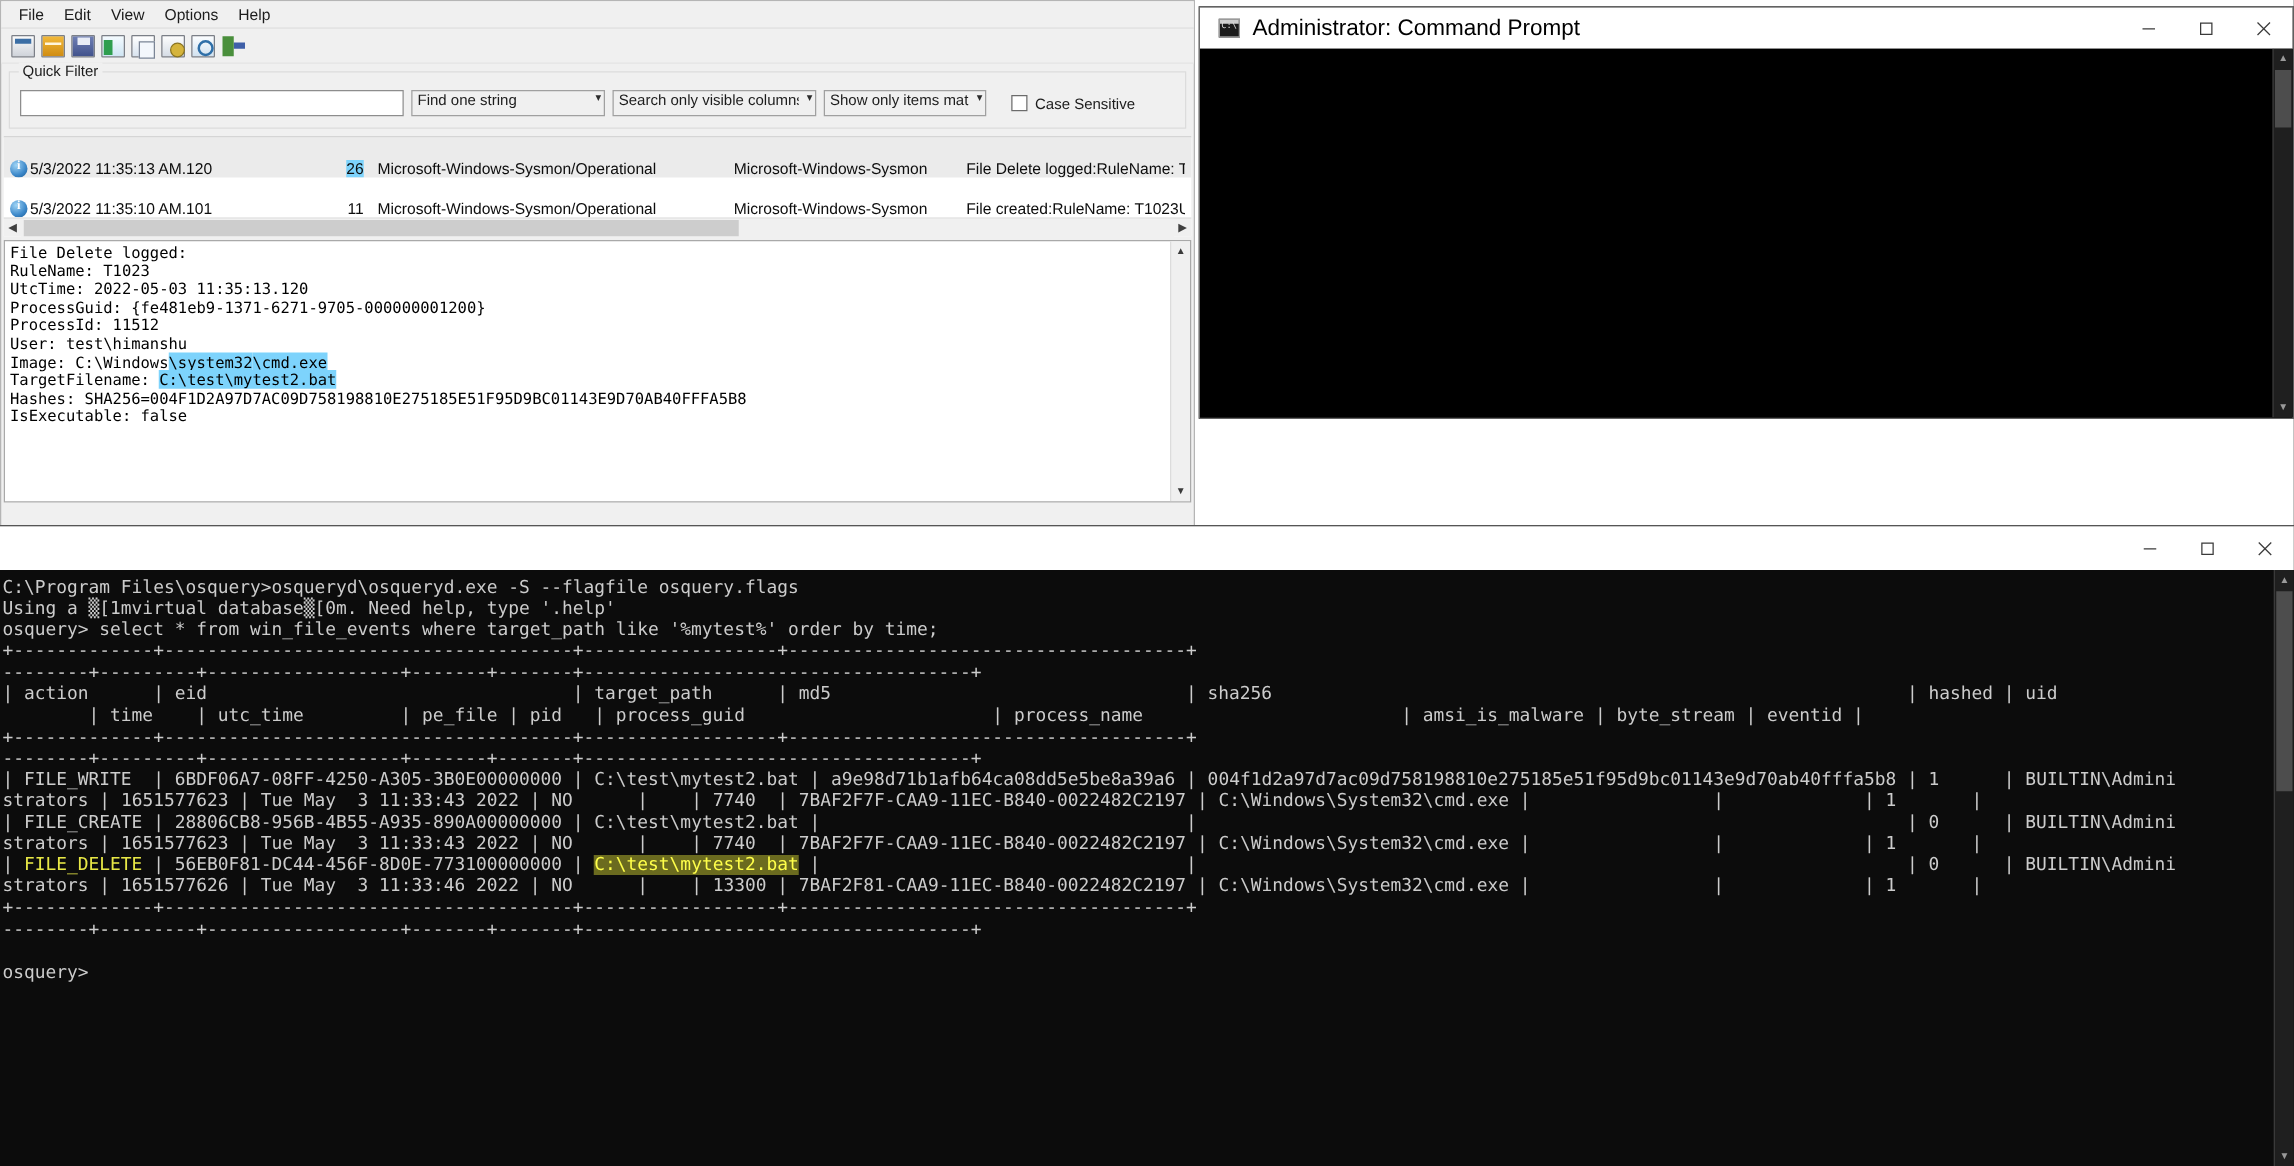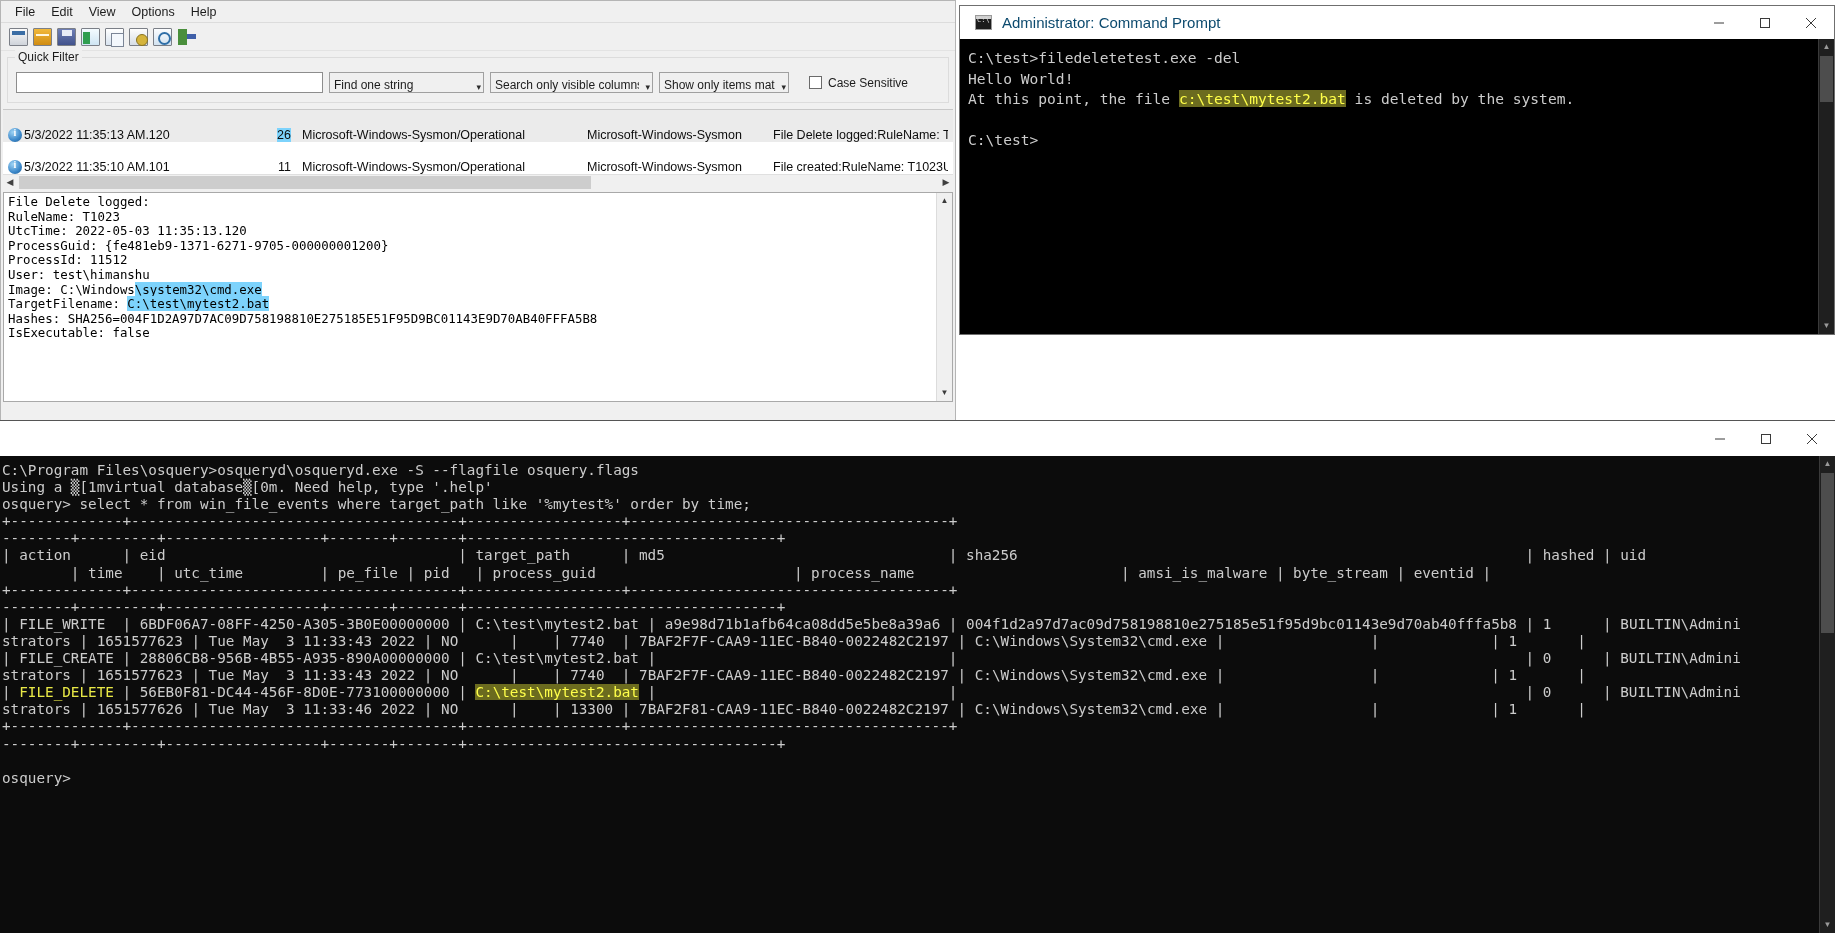--- a/index.html
+++ b/index.html
@@ -87,21 +87,21 @@
     position:absolute; top:-8px; left:7px; background:#f0f0f0;
     font-size:12px; color:#1c1c1c; padding:0 3px;
   }
   .qf-row { display:flex; align-items:center; gap:6px; }
   .qf-input {
     width:307px; height:21px; background:#fff; border:1px solid #8d8d8d;
     font-size:12px; padding:0 3px; outline:none; color:#000;
   }
   .qf-select {
     height:21px; border:1px solid #a0a0a0; background:#f0f0f0;
-    font-size:12px; color:#1c1c1c; display:flex; align-items:flex-end;
+    font-size:12px; color:#1c1c1c; display:flex; align-items:flex-start;
     padding:0 2px 0 4px; position:relative;
   }
   .qf-select .cap { flex:1; white-space:nowrap; overflow:hidden; }
   .qf-select .chev { margin-left:6px; font-size:9px; color:#2b2b2b; }
   .qf-s1 { width:155px; }
   .qf-s2 { width:163px; }
   .qf-s3 { width:130px; }
   .qf-check { display:flex; gap:6px; margin-left:14px; }
   .qf-check .box { width:13px; height:13px; border:1px solid #6b6b6b; background:#fff; }
   .qf-check .lab { font-size:12px; color:#1c1c1c; }
@@ -178,21 +178,21 @@
   }
   .cmd-title {
     height:33px; background:#fff; display:flex; align-items:center; flex:none;
   }
   .cmd-ico {
     width:17px; height:15px; margin-left:15px; margin-right:10px;
     background:#1c1c1c; border:1px solid #9a9a9a; position:relative; flex:none;
   }
   .cmd-ico:after{ content:"C:\\"; position:absolute; left:1px; top:0px; color:#dcdcdc; font-size:7px; font-family:"DejaVu Sans Mono", monospace; }
   .cmd-ico:before{ content:""; position:absolute; left:0; top:0; right:0; height:3px; background:#cfcfcf; }
-  .cmd-title-text { font-size:15px; color:#0c4a6e; }
+  .cmd-title-text { font-size:18px; color:#000000; }
   .cmd-body { flex:1; position:relative; background:#000; overflow:hidden; }
   .cmd-body pre {
     margin:0; padding:9px 8px 0 8px;
     font-family:"DejaVu Sans Mono", monospace;
     font-size:14.6px; line-height:20.5px; color:#ccc; white-space:pre;
   }
   .cmd-scroll {
     position:absolute; right:0; top:0; width:16px; bottom:0;
     background:#1f1f1f; border-left:1px solid #3a3a3a;
   }
@@ -358,25 +358,20 @@
       </div>
       <div class="win-btn">
         <svg width="12" height="12">
             <line x1="1" y1="1" x2="11" y2="11" stroke="#3a3a3a" stroke-width="1"></line>
             <line x1="11" y1="1" x2="1" y2="11" stroke="#3a3a3a" stroke-width="1"></line>
           </svg>
       </div>
     </div>
   </div>
   <div class="cmd-body">
-    <pre><span>C:\test&gt;filedeletetest.exe -del</span>
-<span>Hello World!</span>
-<span>At this point, the file </span><span class="cmdhl">c:\test\mytest2.bat</span><span> is deleted by the system.</span>
-<span></span>
-<span>C:\test&gt;</span></pre>
     <div class="cmd-scroll">
       <div class="cs-arrow">▲</div>
       <div class="cs-thumb"></div>
       <div class="cs-arrow bottom">▼</div>
     </div>
   </div>
 </div>
 
 <div id="osq">
   <div class="osq-title">

